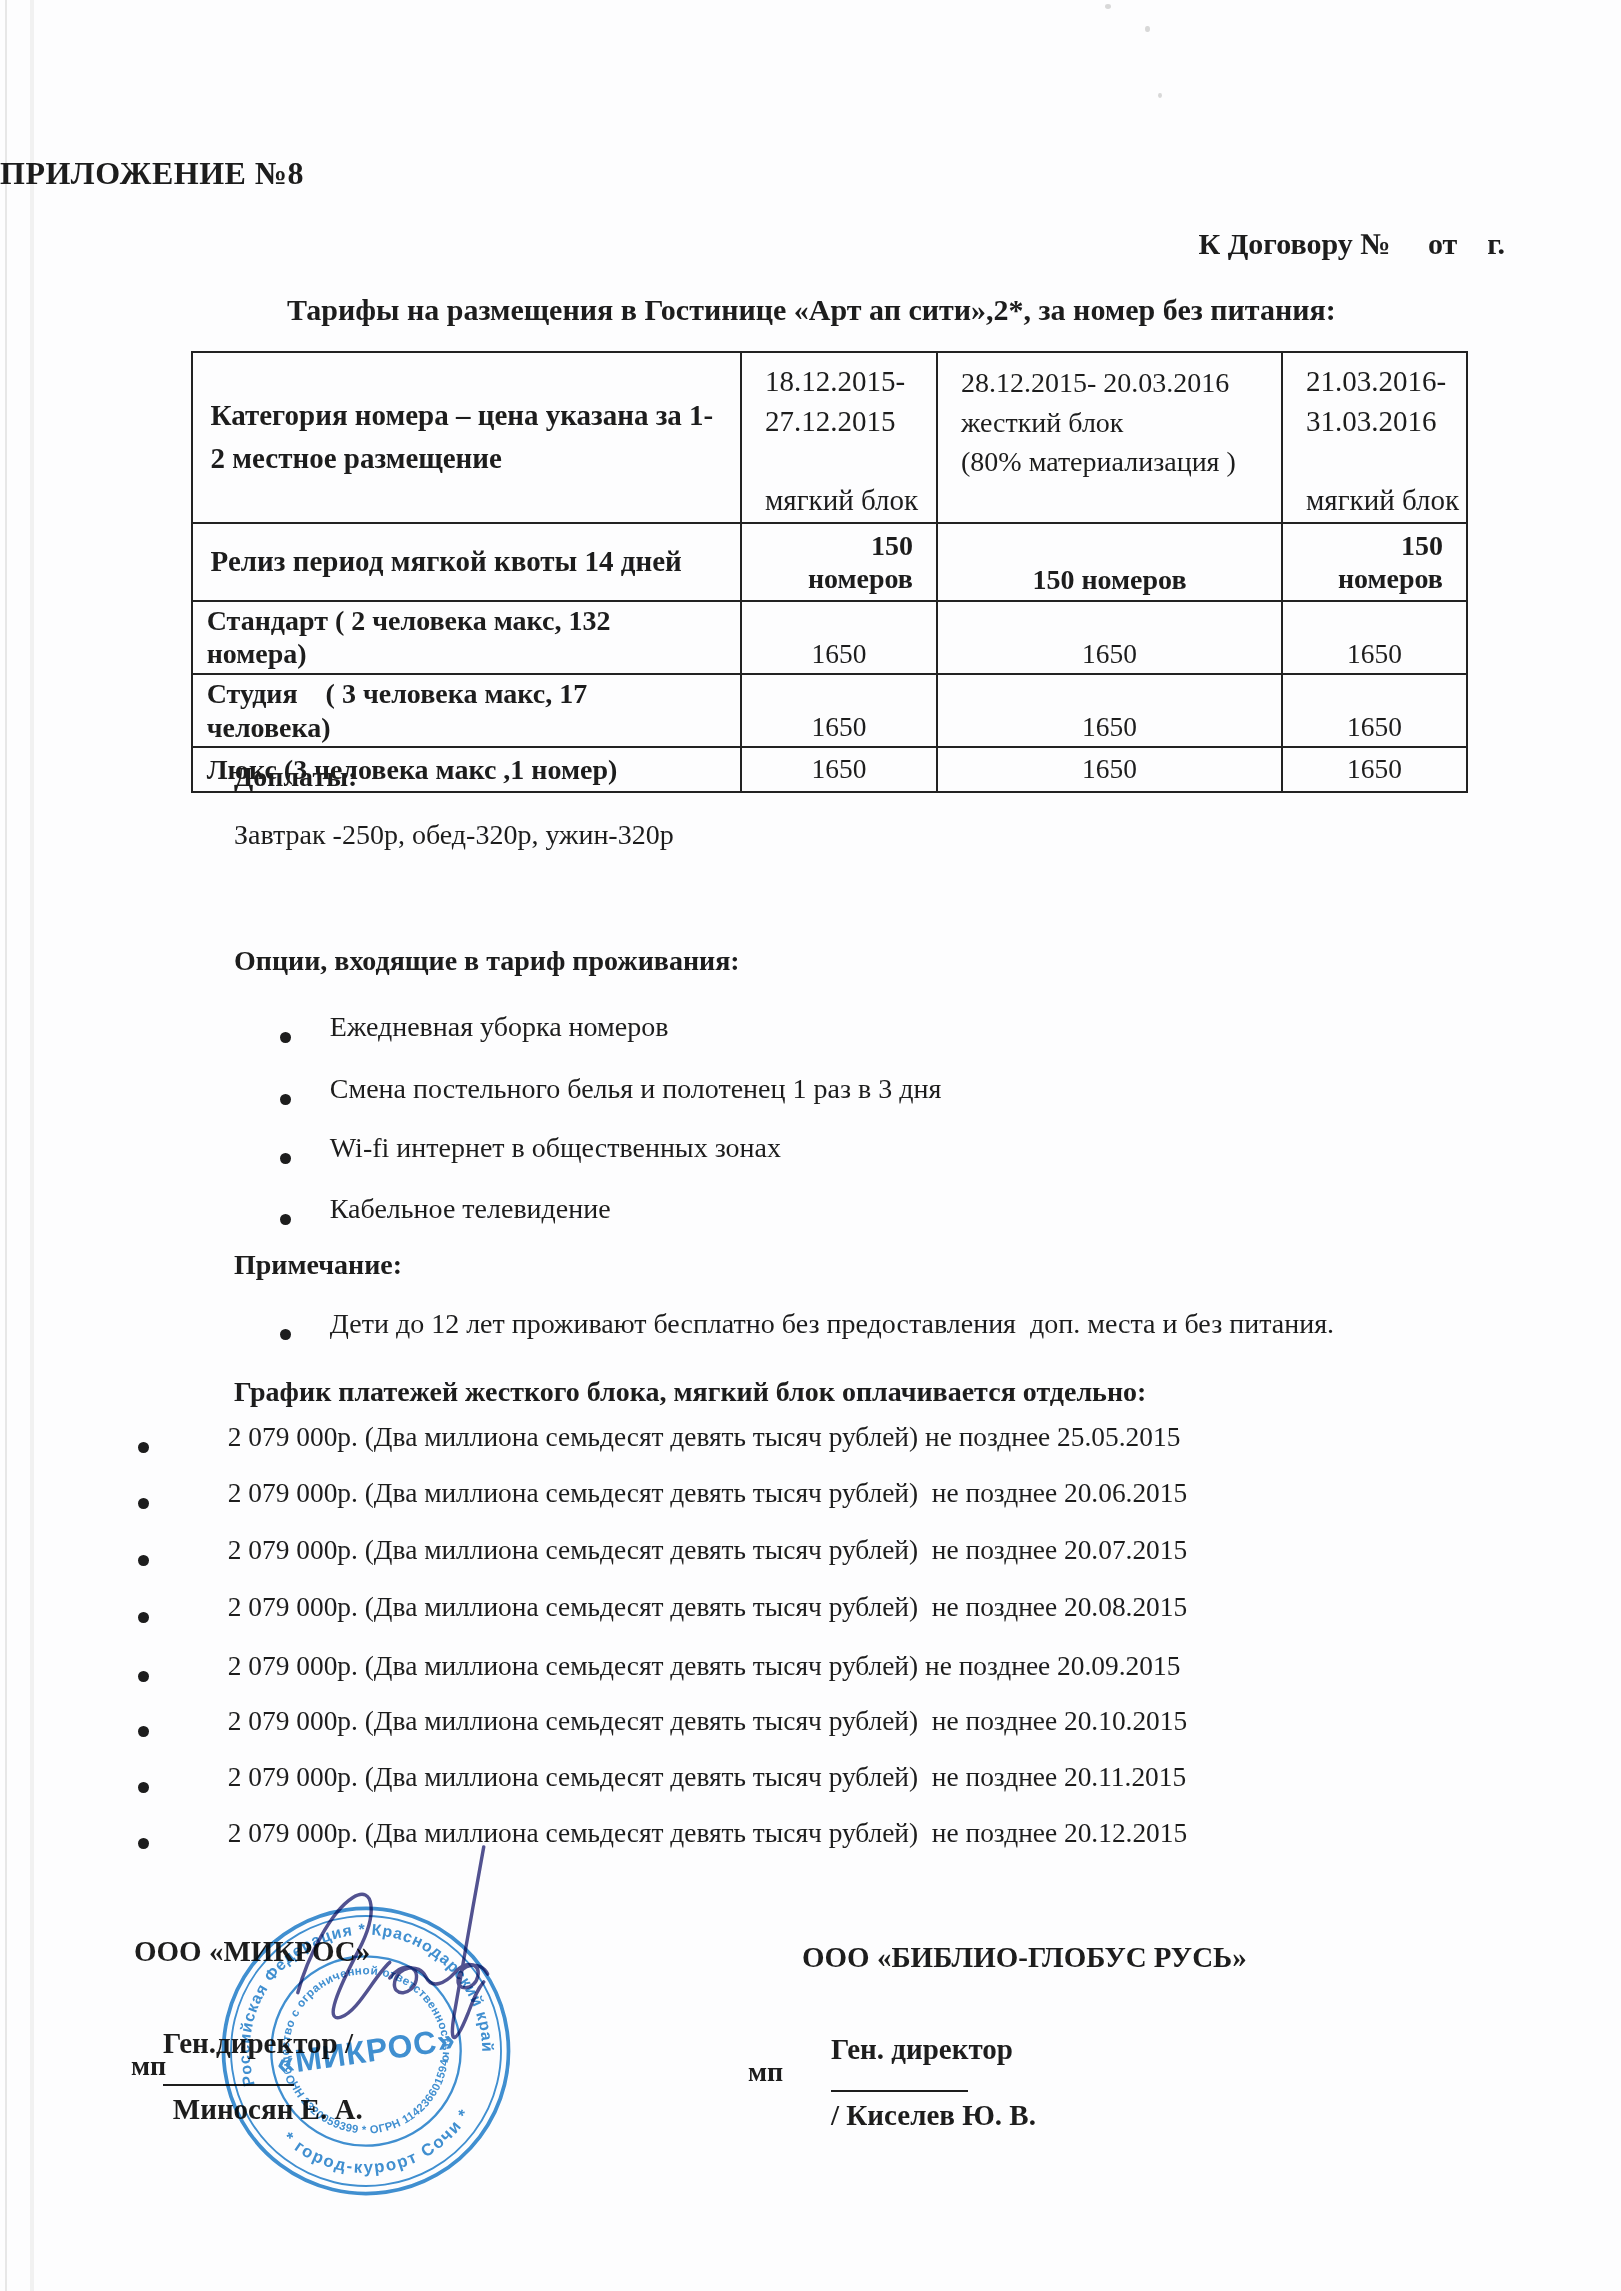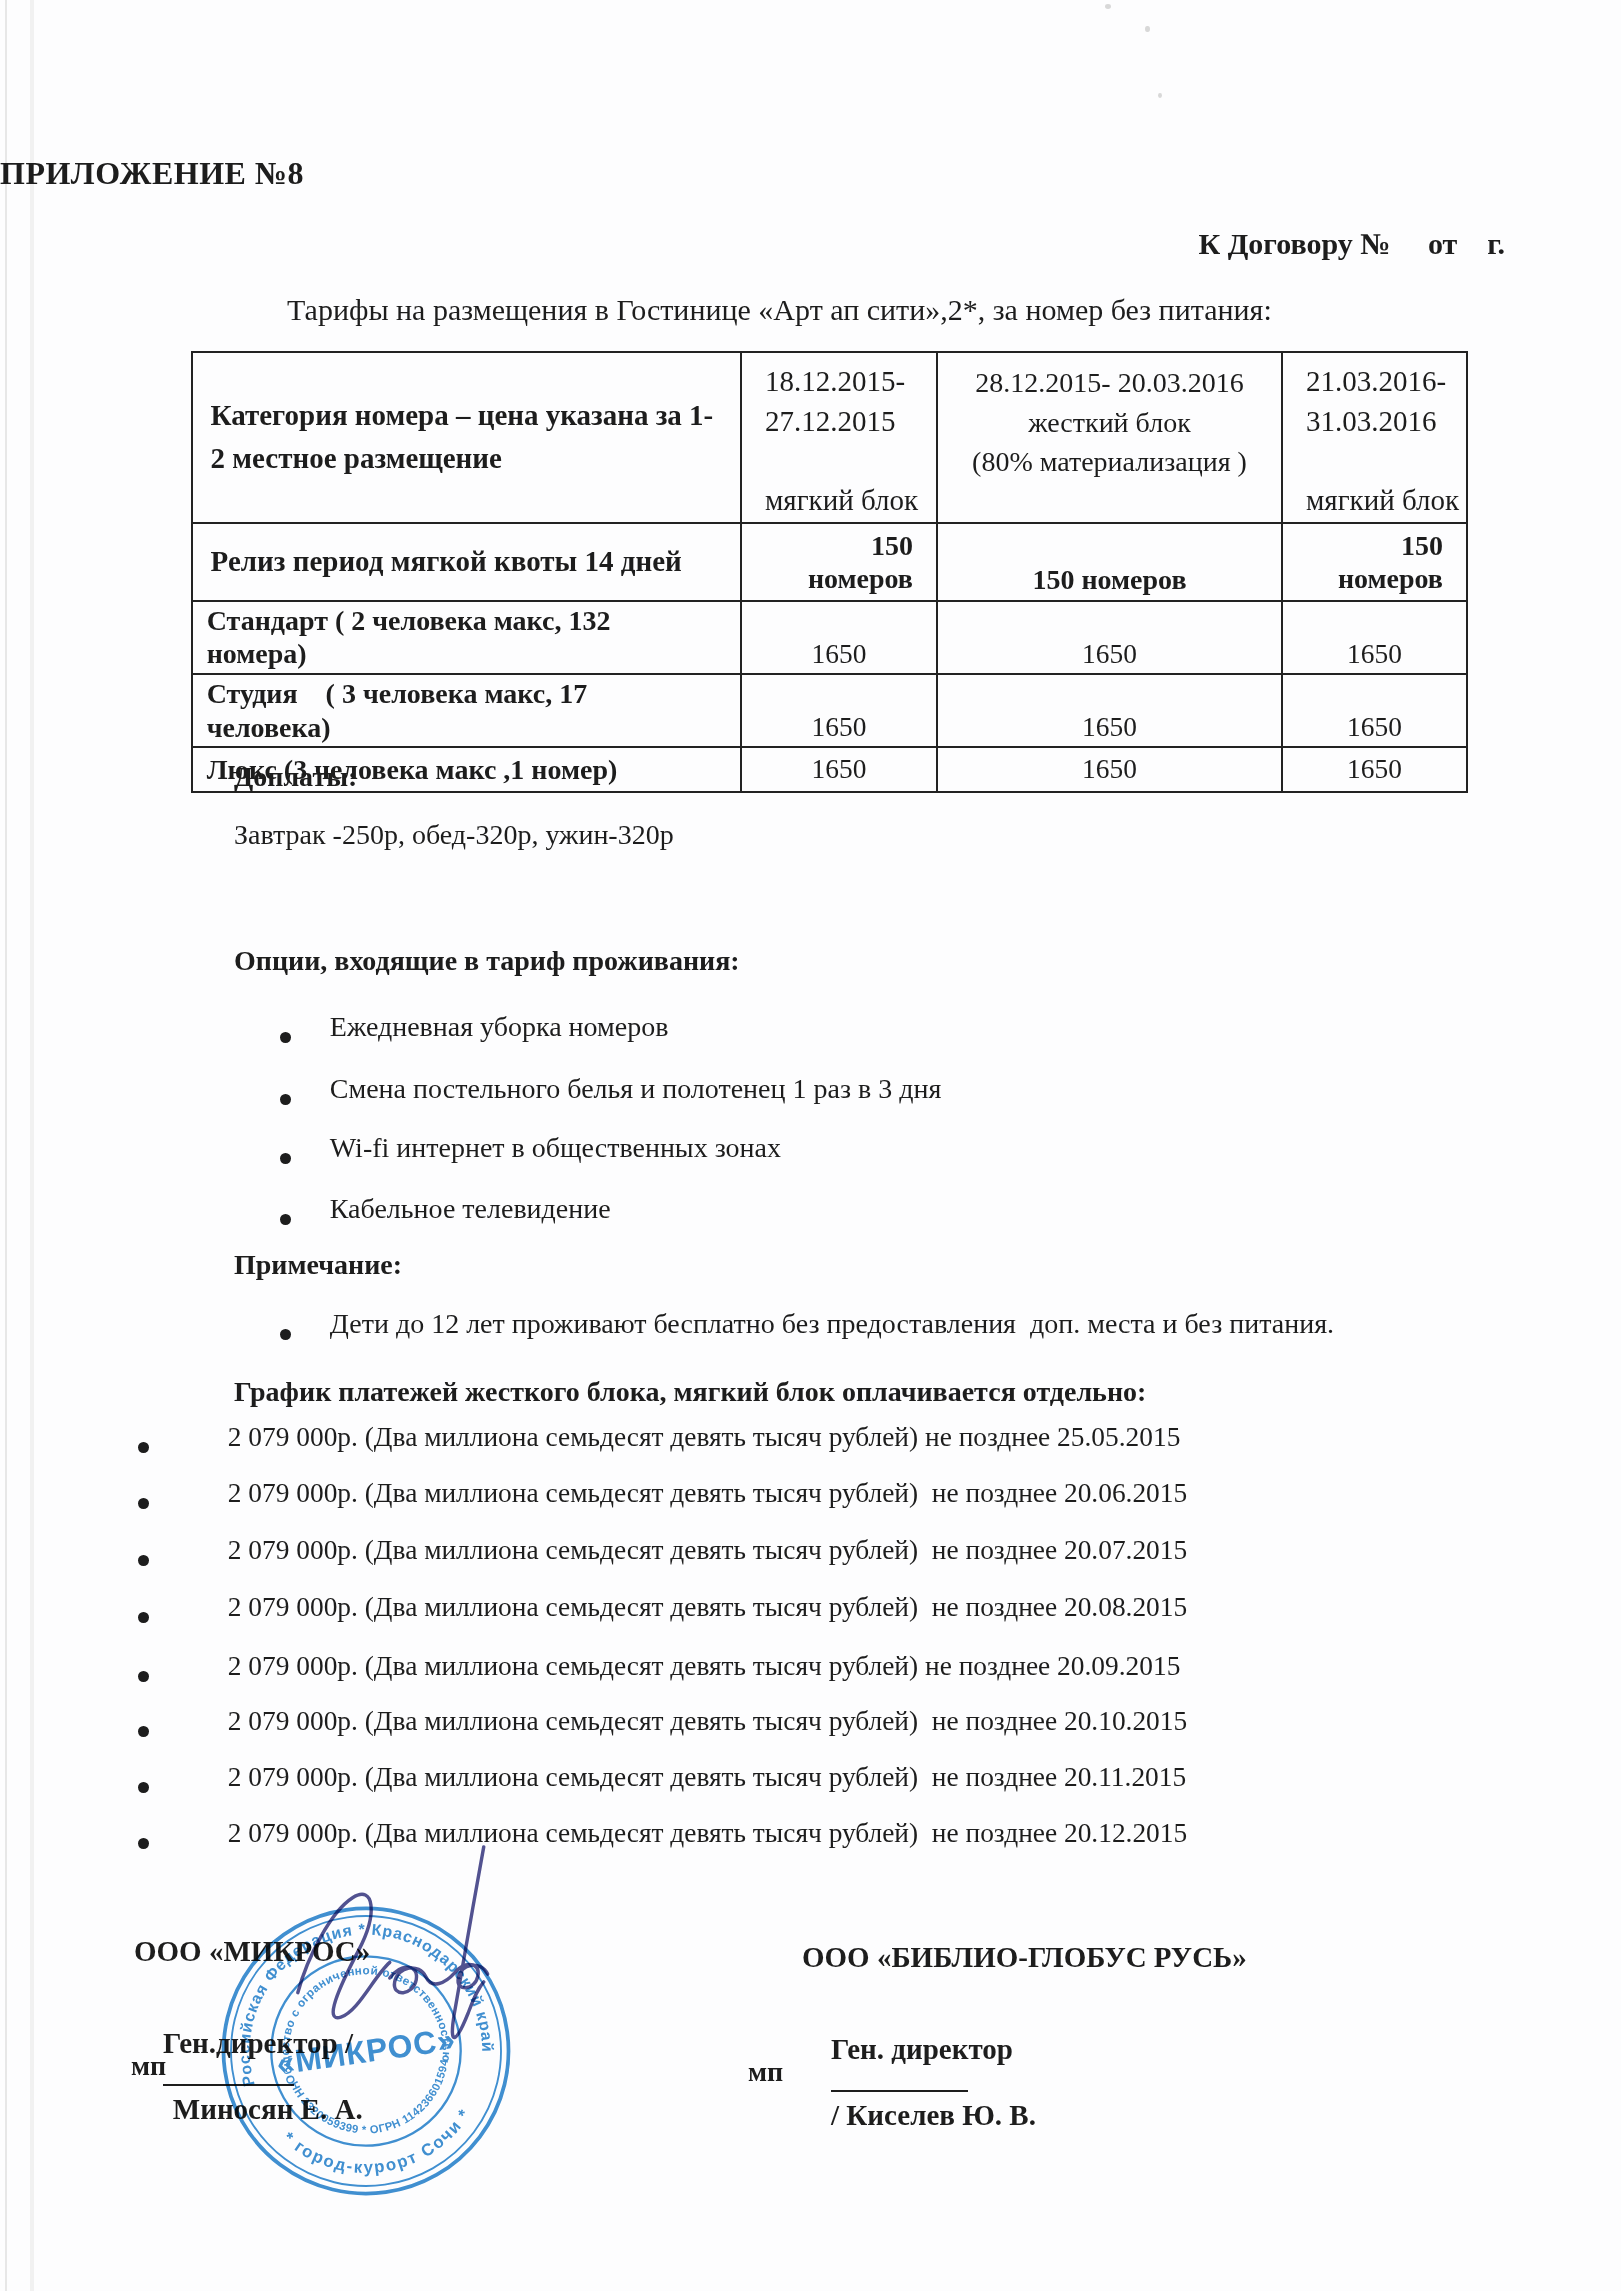--- a/index.html
+++ b/index.html
@@ -13,32 +13,32 @@
   .b { font-weight:bold; }
 
   
   .scan-line-1 { left:4.9px; top:0; width:2px; height:100%; background:#e7e7e7; }
   .scan-line-2 { left:30px; top:0; width:3.9px; height:100%; background:#f1f1f1; }
   .speck { background:#d8d8d8; border-radius:50%; }
 
   
   .appendix  { top:155px; left:0; width:1514px; text-align:left; font-size:32px; font-weight:bold; letter-spacing:0.5px; }
   .contract  { top:227px; left:0; width:1505px; text-align:right; font-size:30px; font-weight:bold; white-space:pre; }
-  .doc-title { top:293px; left:287px; font-size:30px; font-weight:normal; }
+  .doc-title { top:293px; left:287px; font-size:30px; font-weight:bold; }
 
   
   .tariff-table { position:absolute; top:351px; left:191px; width:1275px;
     border-collapse:collapse; table-layout:fixed; font-size:28px; }
   .tariff-table td { border:2.5px solid #222; padding:2px 23px; overflow:hidden;margin-left:10px; }
   .tariff-table { border:2.9px solid #222; }
   td.cat-head { font-weight:bold; font-size:29px; line-height:1.5; vertical-align:middle; padding-left:17.6px; }
   td.date-col { vertical-align:top; padding-top:7.8px; font-size:29px; line-height:1.38; }
   td.date-col .dl { display:block; white-space:pre; }
   td.date-col .dl.gap { margin-top:39px; }
-  td.date-mid { text-align:center; font-size:28px; line-height:1.42; padding-top:9.8px; vertical-align:top; }
+  td.date-mid { font-size:28px; line-height:1.42; padding-top:9.8px; vertical-align:top; }
   td.date-mid .dl { display:block; }
   td.rel-label { font-weight:bold; font-size:29px; vertical-align:middle; padding-left:17.6px; }
   td.rel-two { text-align:right; font-weight:bold; vertical-align:middle; line-height:1.18; font-size:28px; }
   td.rel-two .dl { display:block; }
   td.rel-bottom { text-align:center; font-weight:bold; vertical-align:bottom; padding-bottom:3.9px; font-size:28px; }
   td.row-label { font-weight:bold; vertical-align:top; padding-left:13.7px; font-size:28px; line-height:1.2; }
   td.row-label .lbl-flex { display:flex; flex-direction:column; justify-content:space-between; height:100%; }
   td.row-label .lbl-line { white-space:pre; display:block; }
   td.row-label-mid { font-weight:bold; vertical-align:middle; padding-left:13.7px; font-size:28px; }
   td.val { text-align:center; vertical-align:bottom; padding-bottom:2.9px; font-size:27.4px; }

